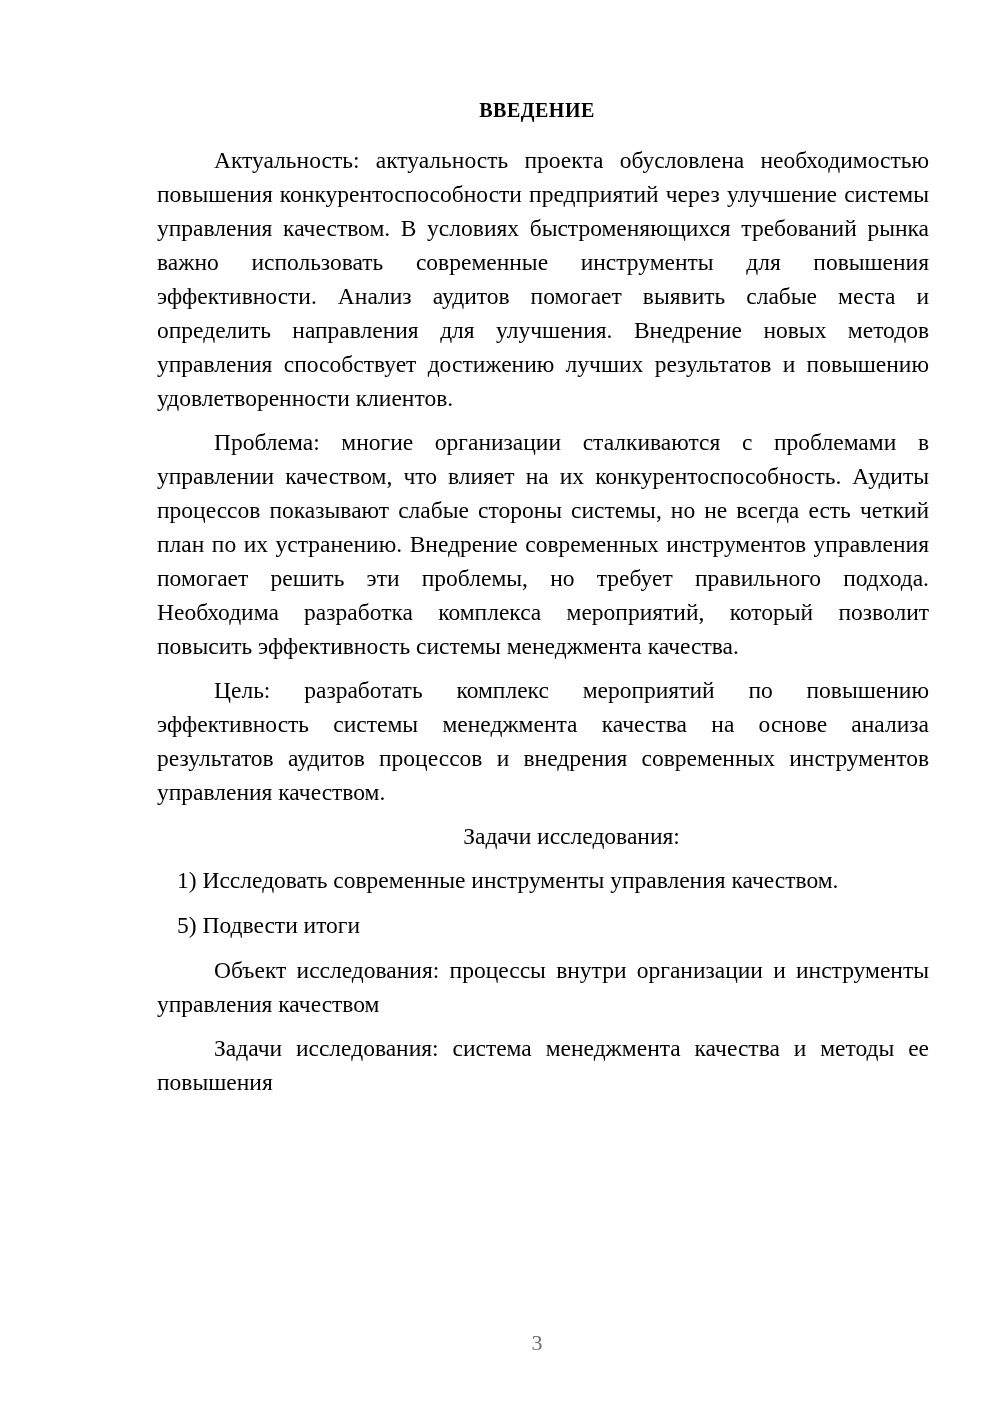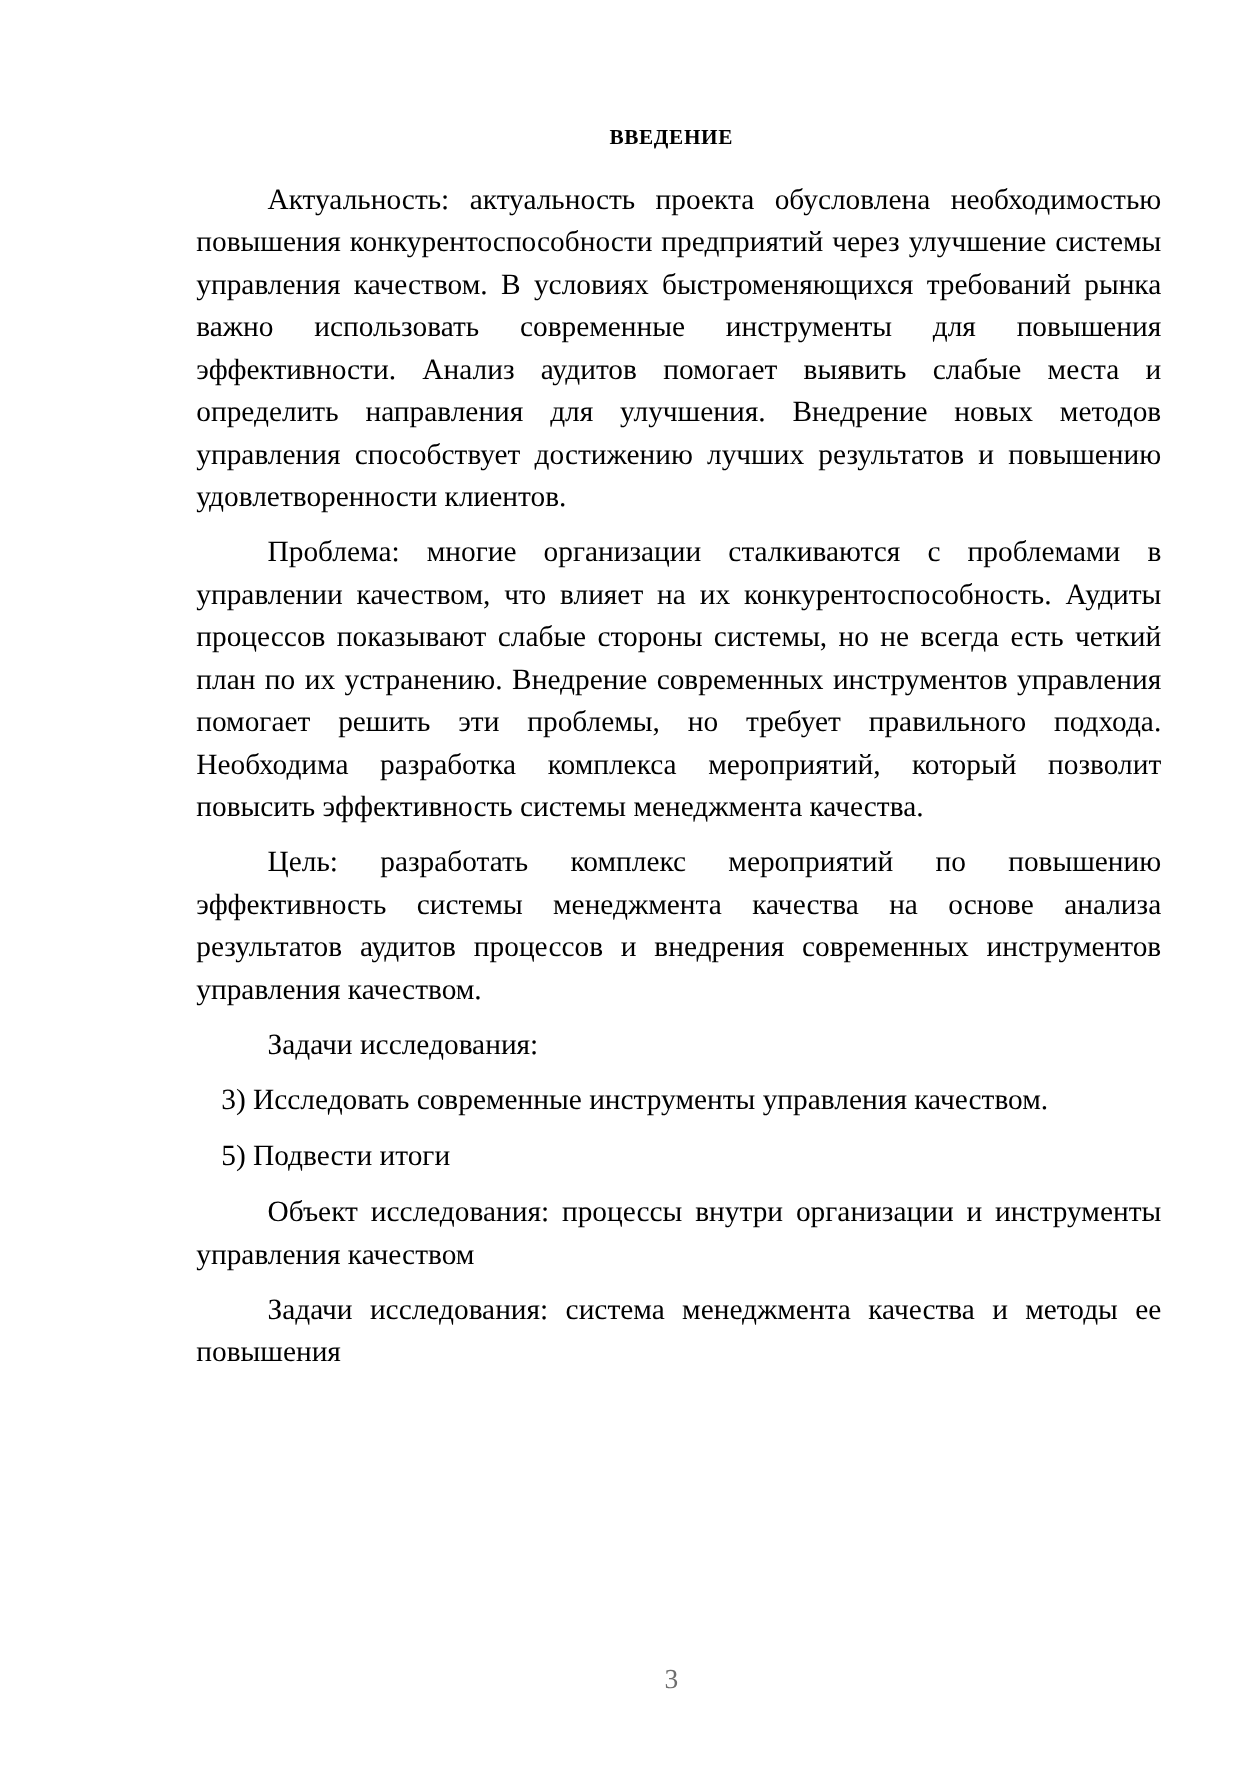--- a/index.html
+++ b/index.html
@@ -15,34 +15,34 @@
     background: #ffffff;
     box-sizing: border-box;
     padding: 93px 71px 0 145px;
     font-family: "Liberation Serif", "DejaVu Serif", serif;
     font-size: 23.5px;
     line-height: 34px;
     color: #000000;
     overflow: hidden;
   }
   .doc-title {
-    font-size: 17px;
+    font-size: 20px;
     font-weight: bold;
     text-align: center;
     margin: 0 0 16px 0;
     line-height: 34px;
     letter-spacing: 0.5px;
   }
   .para {
     margin: 0 0 10px 12px;
     text-align: justify;
     text-indent: 57px;
   }
   .para.no-justify {
-    text-align: left;
+    text-align: center;
   }
   .tasks {
     margin: 0;
     padding: 0;
     list-style: none;
   }
   .task-item {
     margin: 0 0 11px 32px;
     text-align: left;
     text-indent: 0;
@@ -67,21 +67,21 @@
 
   <p class="para">Актуальность: актуальность проекта обусловлена необходимостью повышения конкурентоспособности предприятий через улучшение системы управления качеством. В условиях быстроменяющихся требований рынка важно использовать современные инструменты для повышения эффективности. Анализ аудитов помогает выявить слабые места и определить направления для улучшения. Внедрение новых методов управления способствует достижению лучших результатов и повышению удовлетворенности клиентов.</p>
 
   <p class="para">Проблема: многие организации сталкиваются с проблемами в управлении качеством, что влияет на их конкурентоспособность. Аудиты процессов показывают слабые стороны системы, но не всегда есть четкий план по их устранению. Внедрение современных инструментов управления помогает решить эти проблемы, но требует правильного подхода. Необходима разработка комплекса мероприятий, который позволит повысить эффективность системы менеджмента качества.</p>
 
   <p class="para">Цель: разработать комплекс мероприятий по повышению эффективность системы менеджмента качества на основе анализа результатов аудитов процессов и внедрения современных инструментов управления качеством.</p>
 
   <p class="para no-justify">Задачи исследования:</p>
 
   <div class="tasks">
-    <div class="task-item">3) Исследовать современные инструменты управления качеством.</div>
+    <div class="task-item">1) Исследовать современные инструменты управления качеством.</div>
     <div class="task-item">5) Подвести итоги</div>
   </div>
 
   <p class="para">Объект исследования: процессы внутри организации и инструменты управления качеством</p>
 
   <p class="para">Задачи исследования: система менеджмента качества и методы ее повышения</p>
 
   <div class="page-footer">3</div>
 
 </div>

